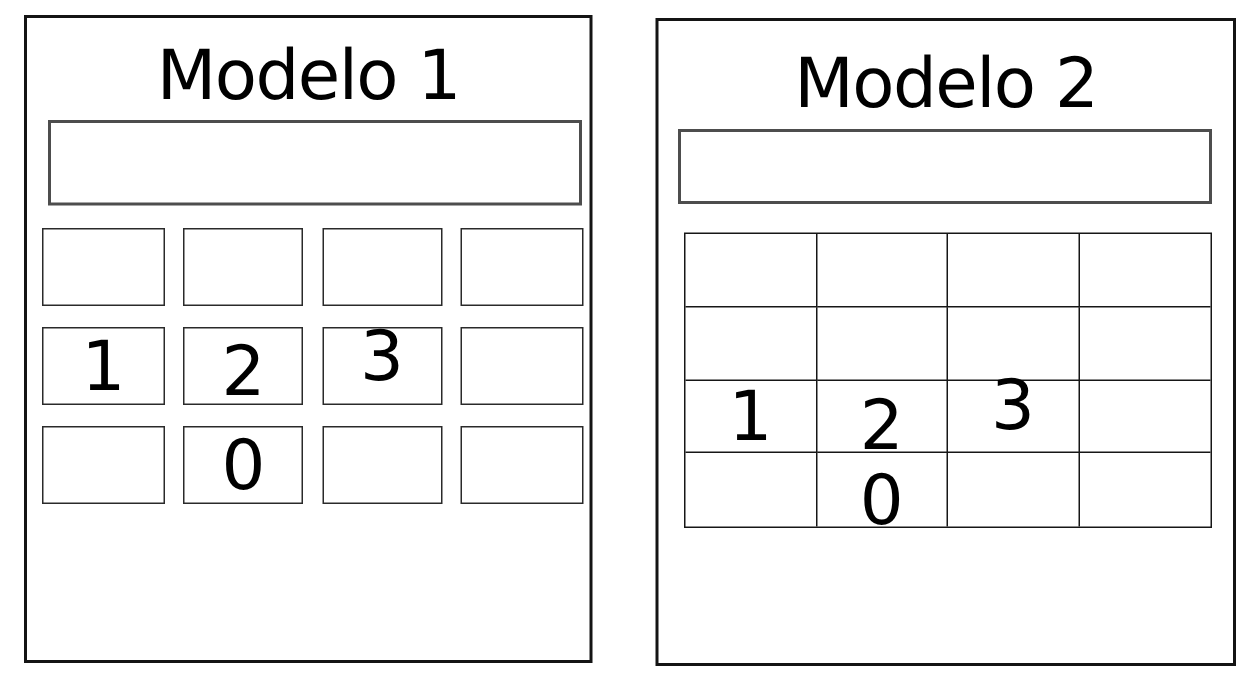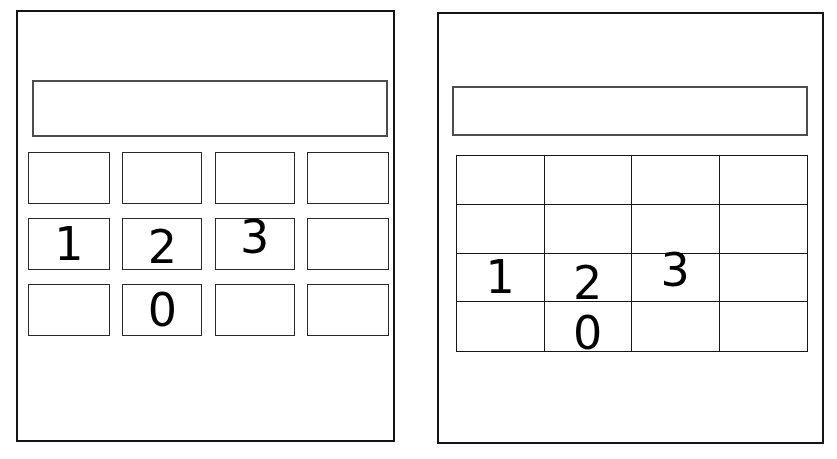--- a/index.html
+++ b/index.html
@@ -106,20 +106,21 @@
   .drop-sm span { display:block; transform: translateY(3px); }
   .drop span { display:block; transform: translateY(6px); }
   .key span, .cell span { display: block; }
 </style>
 </head>
 <body>
 
 <div class="canvas">
 
   <section class="panel panel-1">
+    <h2 class="panel-title">Modelo 1</h2>
     <div class="display"></div>
     <div class="keypad-buttons">
       <div class="key">
           <span></span>
         </div>
       <div class="key">
           <span></span>
         </div>
       <div class="key">
           <span></span>
@@ -150,20 +151,21 @@
       <div class="key">
           <span></span>
         </div>
       <div class="key">
           <span></span>
         </div>
     </div>
   </section>
 
   <section class="panel panel-2">
+    <h2 class="panel-title">Modelo 2</h2>
     <div class="display"></div>
     <div class="keypad-table">
       <div class="cell">
           <span></span>
         </div>
       <div class="cell">
           <span></span>
         </div>
       <div class="cell">
           <span></span>

